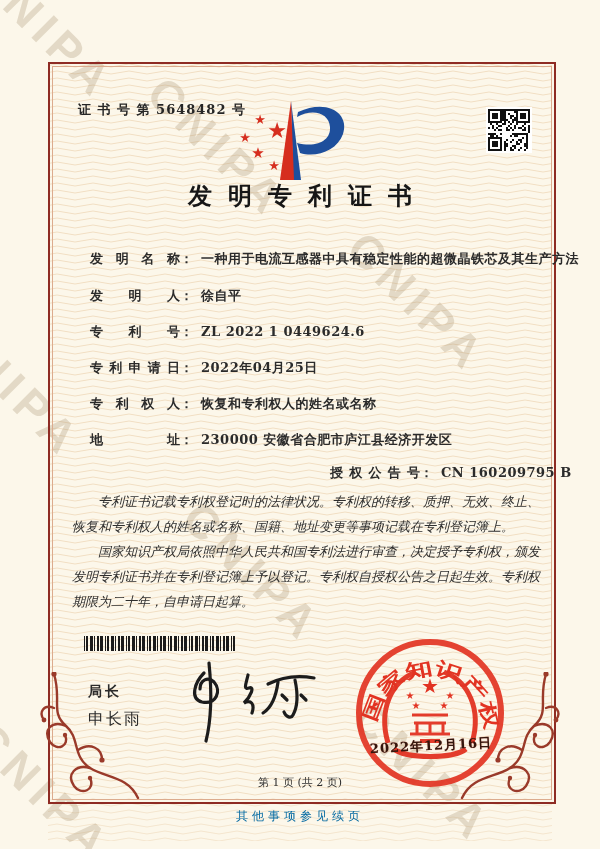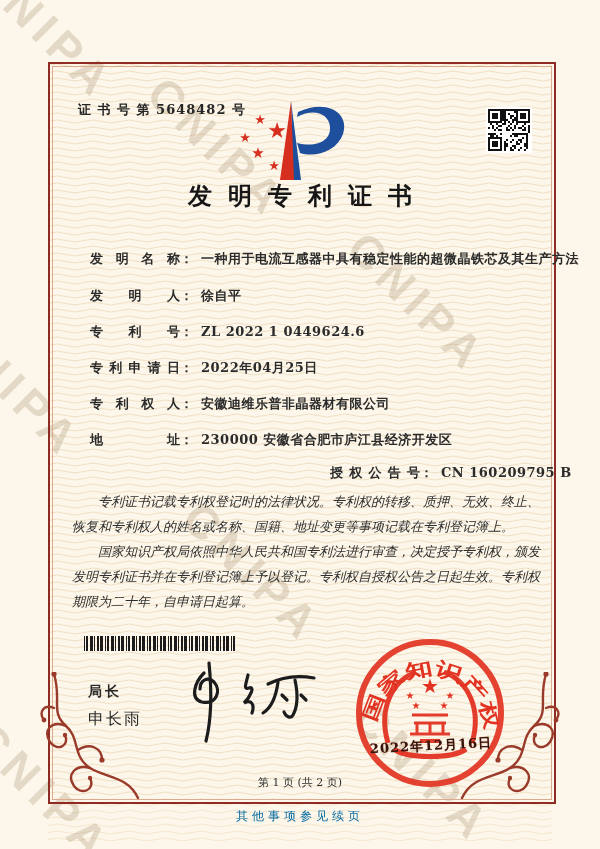--- a/index.html
+++ b/index.html
@@ -376,21 +376,21 @@
     </svg>
 </div>
 
 <div class="title">发明专利证书</div>
 
 <div class="fields">
   <div class="frow" style="top:0"><span class="flabel">发明名称</span><span class="fcolon">：</span><span class="fvalue">一种用于电流互感器中具有稳定性能的超微晶铁芯及其生产方法</span></div>
   <div class="frow" style="top:37px"><span class="flabel">发明人</span><span class="fcolon">：</span><span class="fvalue">徐自平</span></div>
   <div class="frow" style="top:73px"><span class="flabel">专利号</span><span class="fcolon">：</span><span class="fvalue">ZL 2022 1 0449624.6</span></div>
   <div class="frow" style="top:109px"><span class="flabel">专利申请日</span><span class="fcolon">：</span><span class="fvalue">2022年04月25日</span></div>
-  <div class="frow" style="top:145px"><span class="flabel">专利权人</span><span class="fcolon">：</span><span class="fvalue">安徽迪维乐普非晶器材有限公司</span></div>
+  <div class="frow" style="top:145px"><span class="flabel">专利权人</span><span class="fcolon">：</span><span class="fvalue">恢复和专利权人的姓名或名称</span></div>
   <div class="frow" style="top:181px"><span class="flabel">地址</span><span class="fcolon">：</span><span class="fvalue">230000 安徽省合肥市庐江县经济开发区</span></div>
   <div class="frow" style="top:214px">
     <span class="frow2b"><span class="flabel">授权公告号</span><span class="fcolon">：</span><span class="fvalue">CN 160209795 B</span></span>
   </div>
 </div>
 
 <div class="law">
   <p>专利证书记载专利权登记时的法律状况。专利权的转移、质押、无效、终止、恢复和专利权人的姓名或名称、国籍、地址变更等事项记载在专利登记簿上。</p>
   <p>国家知识产权局依照中华人民共和国专利法进行审查，决定授予专利权，颁发发明专利证书并在专利登记簿上予以登记。专利权自授权公告之日起生效。专利权期限为二十年，自申请日起算。</p>
 </div>

